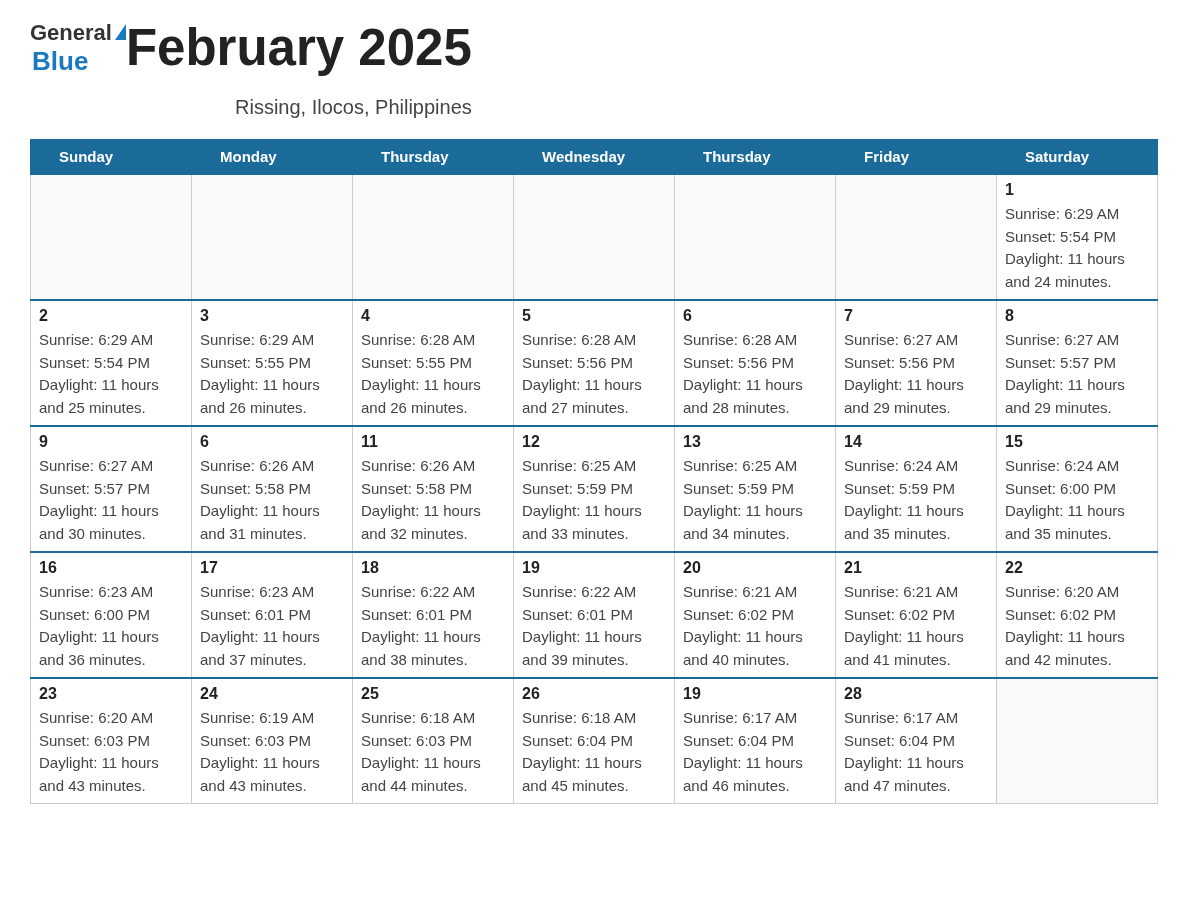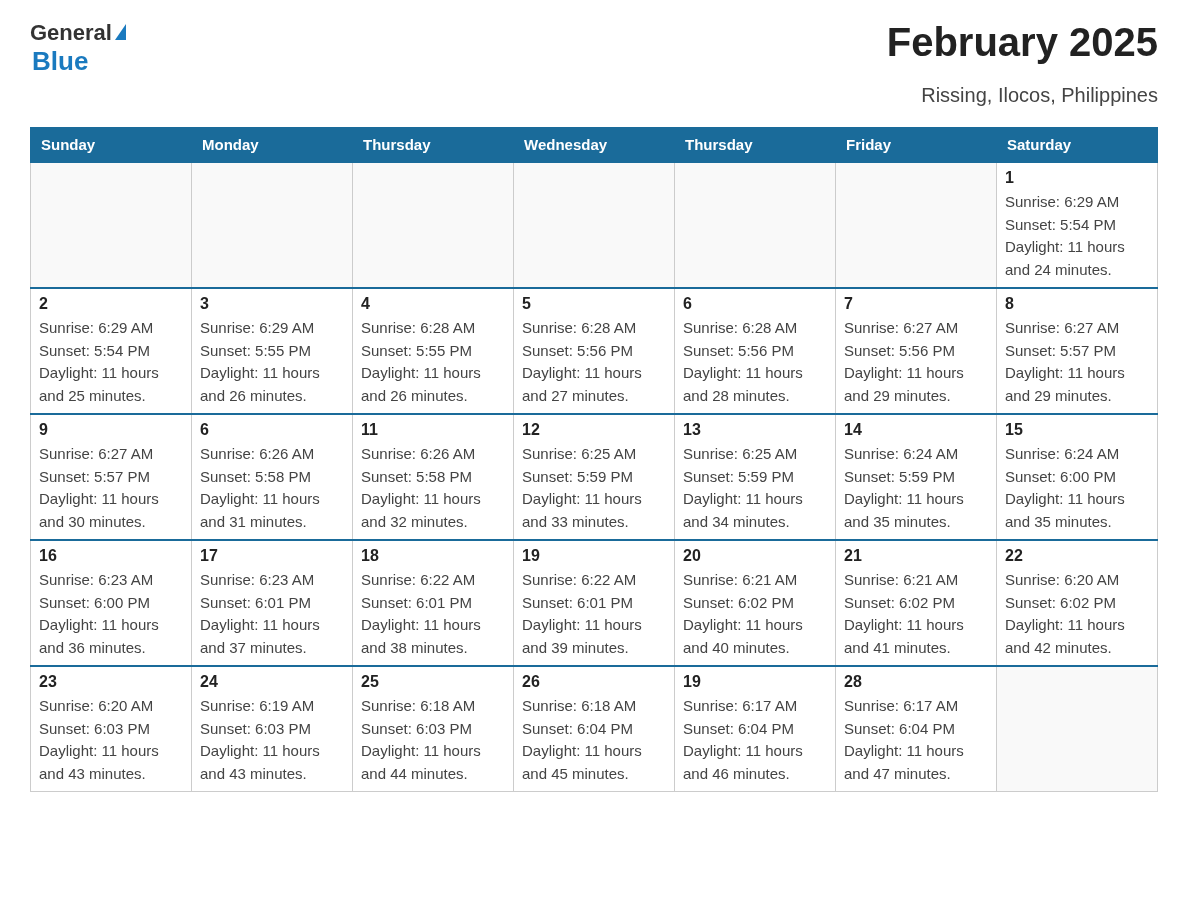--- a/index.html
+++ b/index.html
@@ -5,53 +5,52 @@
     * { box-sizing: border-box; margin: 0; padding: 0; }
     body {
       font-family: Arial, sans-serif;
       background: #fff;
       padding: 20px 30px;
       width: 1188px;
       min-height: 918px;
     }
     .header {
       display: flex;
-      justify-content: space-between;
       align-items: flex-start;
       margin-bottom: 20px;
     }
     .logo-text-general {
       font-size: 22px;
       font-weight: bold;
       color: #333;
     }
     .title-block {
       text-align: right;
     }
     .month-title {
-      font-size: 40px;
+      font-size: 51px;
       font-weight: bold;
       color: #222;
       line-height: 1.1;
     }
     .location {
       font-size: 20px;
       color: #444;
       margin-top: 20px;
     }
     .calendar {
       width: 100%;
       border-collapse: collapse;
     }
     .calendar th {
       background-color: #1a6b9a;
       color: #fff;
       font-size: 15px;
       font-weight: bold;
-      padding: 8px 10px;
+      padding: 8px 28px;
       text-align: left;
       border: 1px solid #1a6b9a;
     }
     .calendar td {
       vertical-align: top;
       border: 1px solid #ccc;
       border-top: 2px solid #1a6b9a;
       padding: 6px 8px;
       width: 14.28%;
       min-height: 110px;

